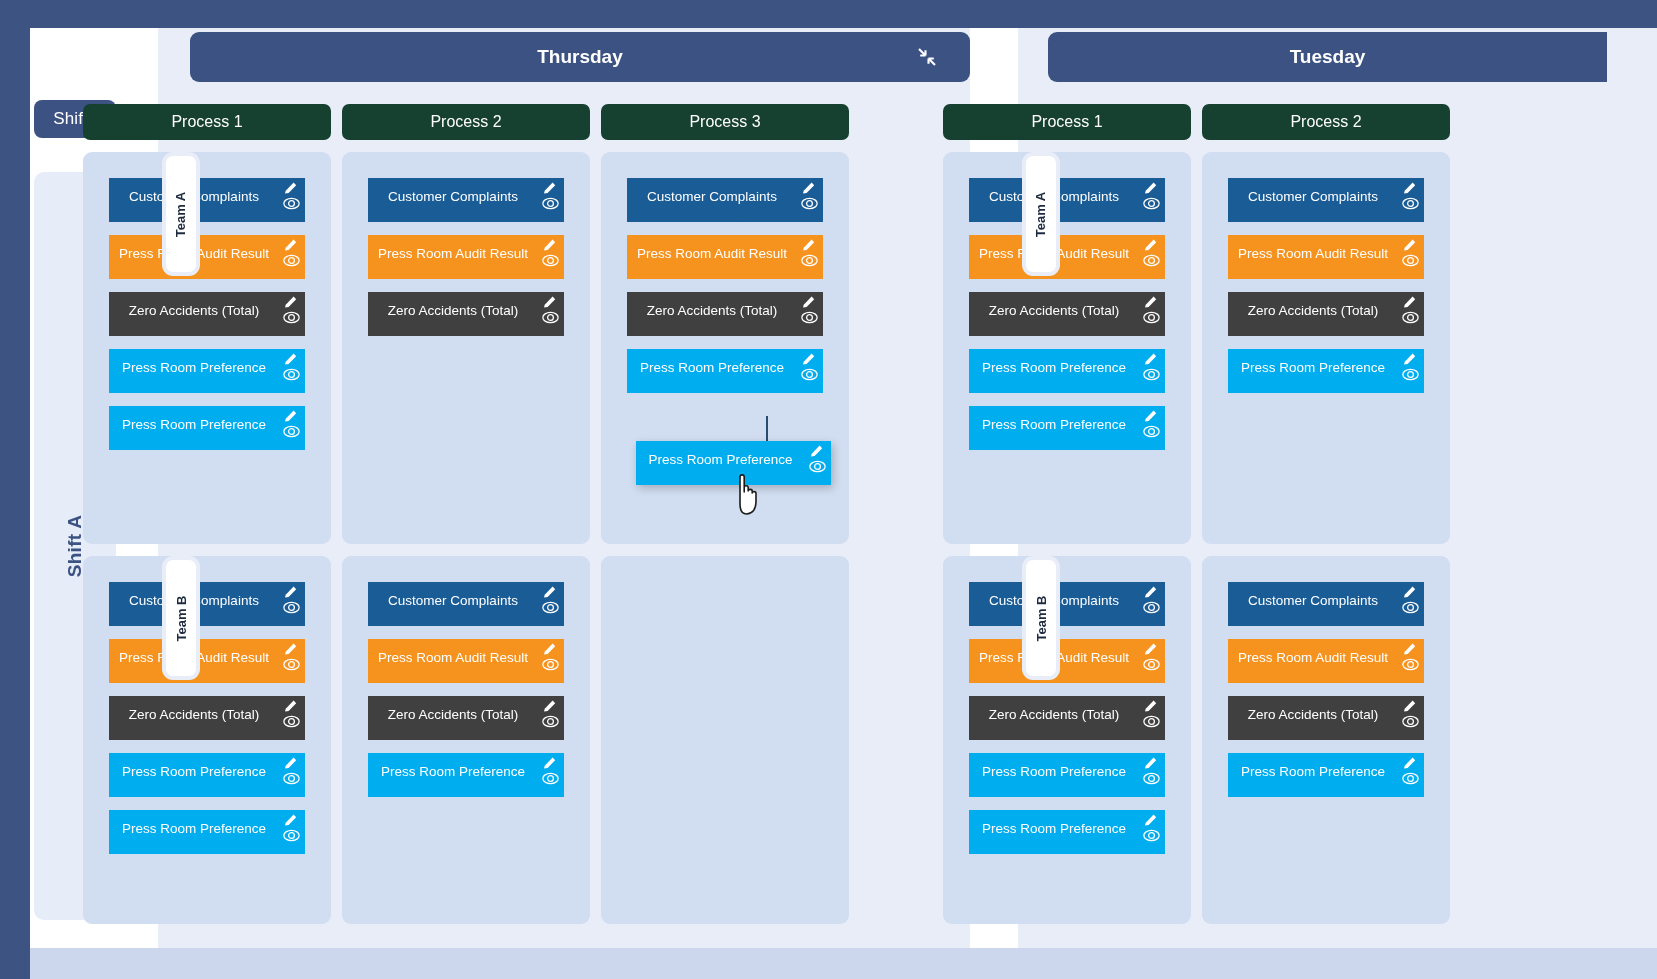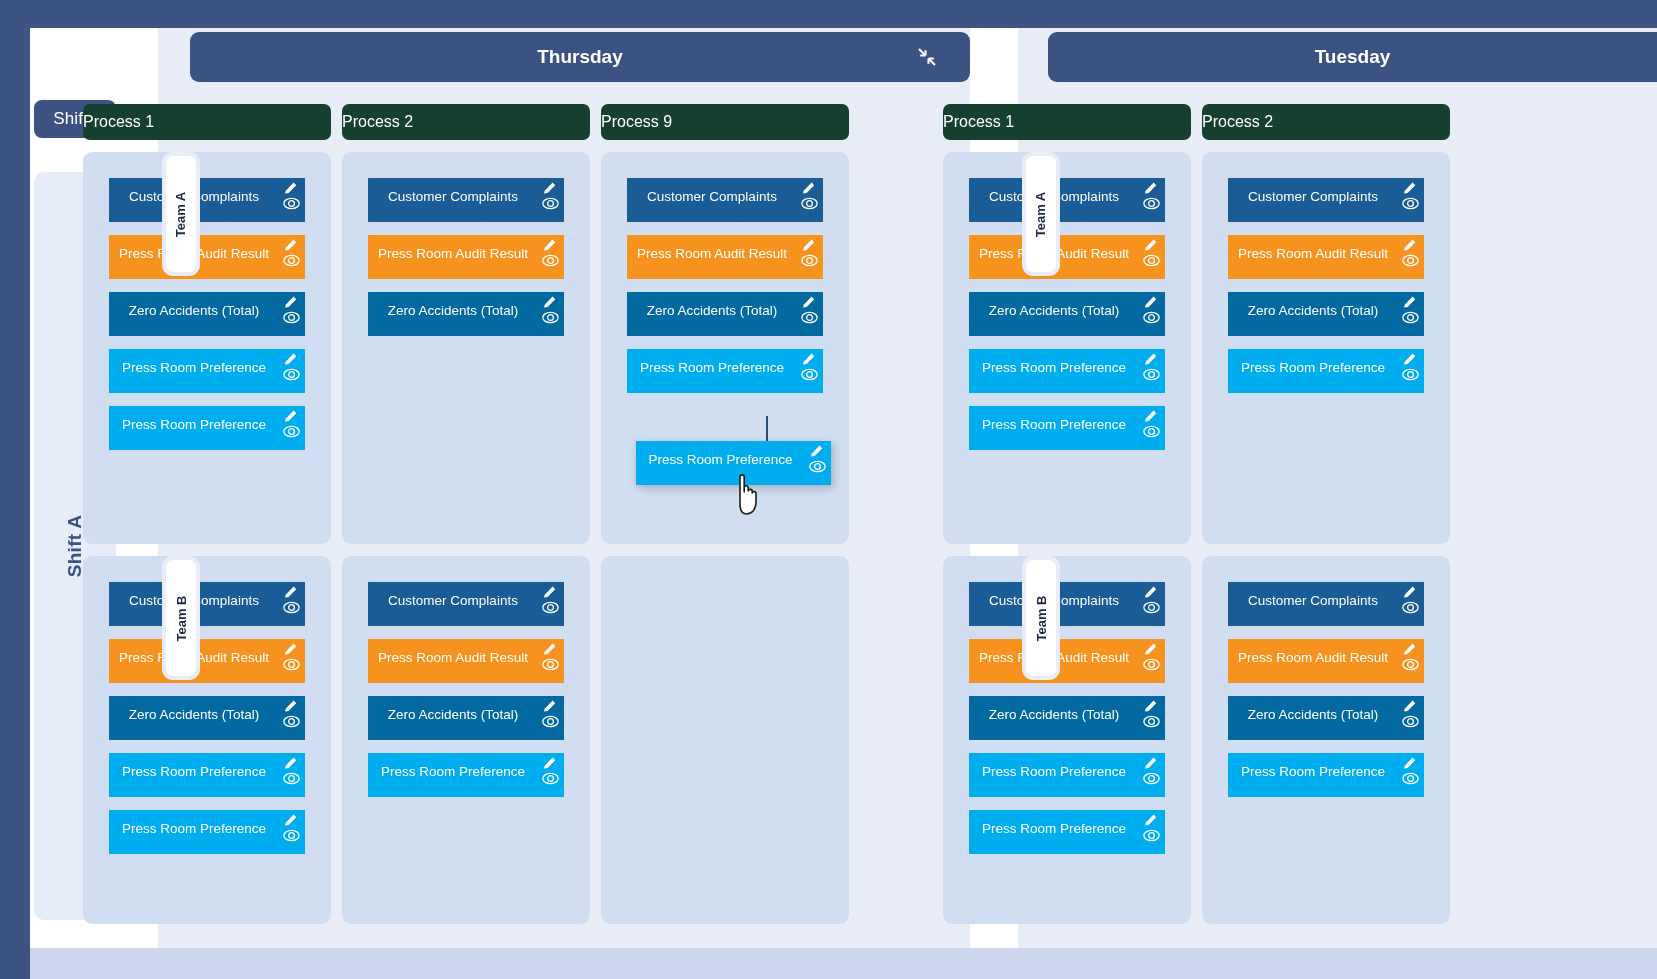--- a/index.html
+++ b/index.html
@@ -79,21 +79,21 @@
 
   .day-header {
     position:absolute; top:4px; height:50px;
     background:#3c5282;
     border-radius:9px;
     color:#fff;
     display:flex; align-items:center; justify-content:center;
     font-size:19px; font-weight:bold;
   }
   #monday-header { left:32px; width:780px; }
-  #tuesday-header { left:30px; width:609px; border-radius:9px 0 0 9px;}
+  #tuesday-header { left:30px; width:559px; border-radius:9px 0 0 9px;}
 
   .collapse-btn {
     position:absolute; right:30px; top:50%;
     transform:translateY(-50%);
     width:26px; height:26px;
     display:flex; align-items:center; justify-content:center;
     cursor:pointer;
   }
 
   
@@ -112,21 +112,21 @@
     font-size:13px; font-weight:bold;
     color:#1d2a3d;
   }
 
   
   .process-header {
     position:absolute; height:36px;
     background:#16402f;
     border-radius:7px;
     color:#fff;
-    display:flex; align-items:center; 
+    display:flex; align-items:center; justify-content:center;
     font-size:16px;
   }
 
   
   .drop-col {
     position:absolute;
     background:#d1ddf0;
     border-radius:9px;
   }
 
@@ -161,21 +161,21 @@
   .card .icons {
     position:absolute; right:4px; top:2px;
     width:24px; height:38px;
     pointer-events:none;
   }
   .card .pencil { position:absolute; right:2px; top:0; }
   .card .eye    { position:absolute; right:1px; top:17px; }
 
   .c-blue   { background:#1a5c96; }
   .c-orange { background:#f6921e; }
-  .c-teal   { background:#0369a1; }
+  .c-teal   { background:#404040; }
   .c-cyan   { background:#00adef; }
 
   
   #drag-card {
     position:absolute;
     left:606px; top:413px;
     width:195px; height:46px;
     z-index:60;
     filter: drop-shadow(2px 3px 4px rgba(0,0,0,.22));
     cursor:grabbing;
@@ -230,21 +230,21 @@
     </div>
 
     <div id="dynamic-layer">
         <div class="process-header" style="left: 53px; top: 76px; width: 248px;">
           <span>Process 1</span>
         </div>
         <div class="process-header" style="left: 312px; top: 76px; width: 248px;">
           <span>Process 2</span>
         </div>
         <div class="process-header" style="left: 571px; top: 76px; width: 248px;">
-          <span>Process 9</span>
+          <span>Process 3</span>
         </div>
         <div class="process-header" style="left: 913px; top: 76px; width: 248px;">
           <span>Process 1</span>
         </div>
         <div class="process-header" style="left: 1172px; top: 76px; width: 248px;">
           <span>Process 2</span>
         </div>
         <div class="team-tab" style="left: 136px; top: 128px; height: 116px;">
           <span>Team A</span>
         </div>

